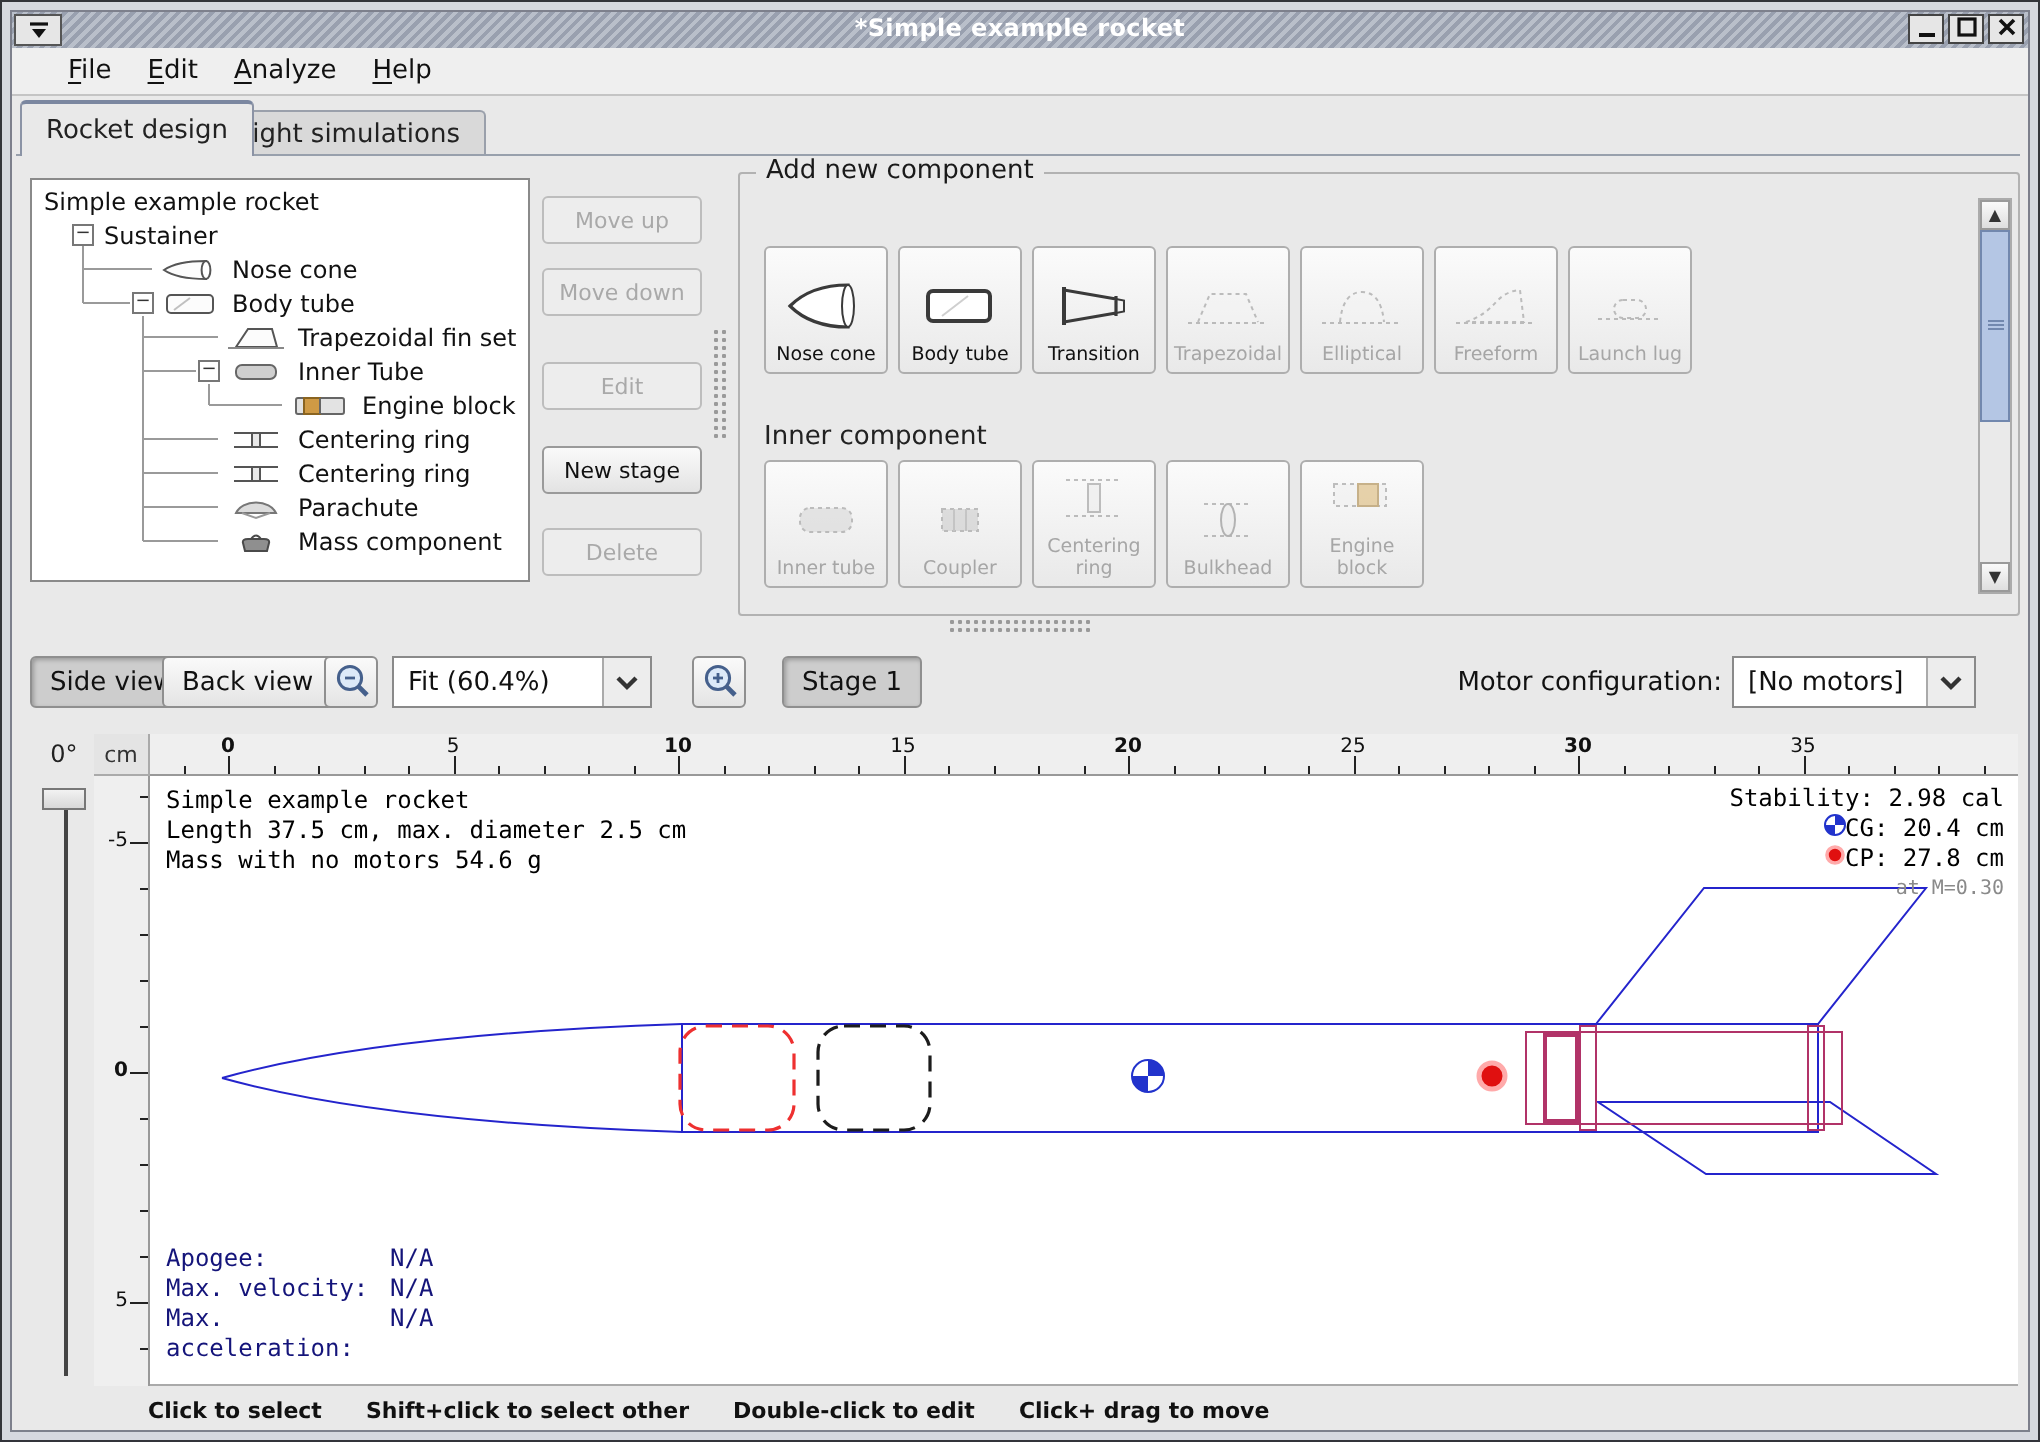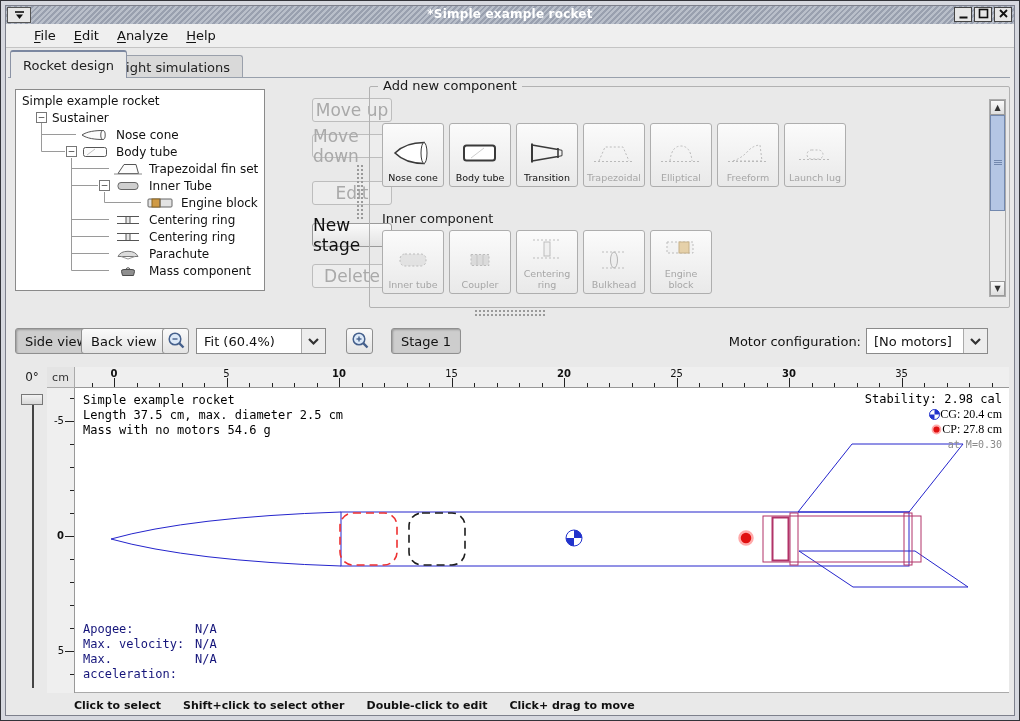--- a/index.html
+++ b/index.html
@@ -30,21 +30,21 @@
   
   .treebox{position:absolute;left:9px;top:83px;width:250px;height:202px;background:#fff;border:1px solid #8a8a8a;box-sizing:border-box;overflow:hidden;}
   .treelines{position:absolute;left:0;top:0;pointer-events:none;}
   .trow{position:relative;height:17px;display:flex;align-items:center;font-size:12px;color:#111;white-space:nowrap;}
   .thandle{width:11px;height:11px;border:1px solid #777;background:#fff;box-sizing:border-box;font-size:9px;line-height:8px;text-align:center;color:#333;margin-right:3px;flex:none;}
   .tspace{width:14px;flex:none;}
   .ticon{width:30px;height:14px;margin-right:4px;flex:none;display:flex;align-items:center;}
   .tlabel{padding:0 2px;}
 
   
-  .sbtn{position:absolute;left:265px;width:80px;height:24px;background:linear-gradient(#fafafa,#e3e3e3);border:1px solid #9a9a9a;border-radius:3px;font-size:17px;display:flex;align-items:center;justify-content:center;color:#111;box-sizing:border-box;margin-left:41px;}
+  .sbtn{position:absolute;left:265px;width:80px;height:24px;background:linear-gradient(#fafafa,#e3e3e3);border:1px solid #9a9a9a;border-radius:3px;font-size:11px;display:flex;align-items:center;justify-content:center;color:#111;box-sizing:border-box;}
   .sbtn.disabled{color:#a9a9a9;background:#ededed;border-color:#bdbdbd;}
 
   .vsplit{position:absolute;left:350px;top:158px;width:8px;height:56px;
     background-image:radial-gradient(#9a9a9a 1px,transparent 1.2px);background-size:4px 4px;}
   .hsplit{position:absolute;left:468px;top:303px;width:72px;height:9px;
     background-image:radial-gradient(#9a9a9a 1px,transparent 1.2px);background-size:4px 4px;}
 
   
   .groupbox{position:absolute;left:363px;top:80px;width:641px;height:222px;border:1px solid #b2b2b2;border-radius:2px;box-sizing:border-box;}
   .grouptitle{position:absolute;left:8px;top:-9px;background:#e9e9e9;padding:0 5px;font-size:13px;font-weight:normal;color:#1a1a1a;}
@@ -81,21 +81,21 @@
   .vruler{position:absolute;left:41px;top:382px;width:28px;height:305px;background:#efefef;border-right:1px solid #999;box-sizing:border-box;overflow:hidden;}
   .htick{position:absolute;bottom:0;width:1px;background:#222;}
   .hlab{position:absolute;top:1px;width:22px;margin-left:-11px;text-align:center;font-size:10px;color:#111;}
   .vtick{position:absolute;right:0;height:1px;background:#222;}
   .vlab{position:absolute;left:2px;width:15px;text-align:right;font-size:10px;color:#111;}
   .bold{font-weight:bold;}
   .canvas{position:absolute;left:69px;top:382px;width:934px;height:305px;background:#fff;border-bottom:1px solid #aaa;box-sizing:border-box;}
   .mono{font-family:"DejaVu Sans Mono","Liberation Mono",monospace;}
   .infoblock{position:absolute;left:8px;top:5px;font-size:12px;line-height:15px;color:#000;}
   .stabblock{position:absolute;right:7px;top:4px;font-size:12px;line-height:15px;color:#000;text-align:right;}
-  .stabrow{display:flex;align-items:center;justify-content:flex-end;gap:0;font-family:Liberation Serif, serif;}
+  .stabrow{display:flex;justify-content:flex-end;gap:0;}
   .machrow{font-size:10px;color:#8a8a8a;}
   .flightblock{position:absolute;left:8px;bottom:10px;font-size:12px;line-height:15px;}
   .flightrow{display:flex;}
   .flabel{width:112px;}
   .hints{position:absolute;left:68px;top:693px;font-size:11px;font-weight:bold;color:#111;}
   .hints span{margin-right:22px;}
   .rsvg{position:absolute;left:0;top:0;}
 </style>
 </head>
 <body>

